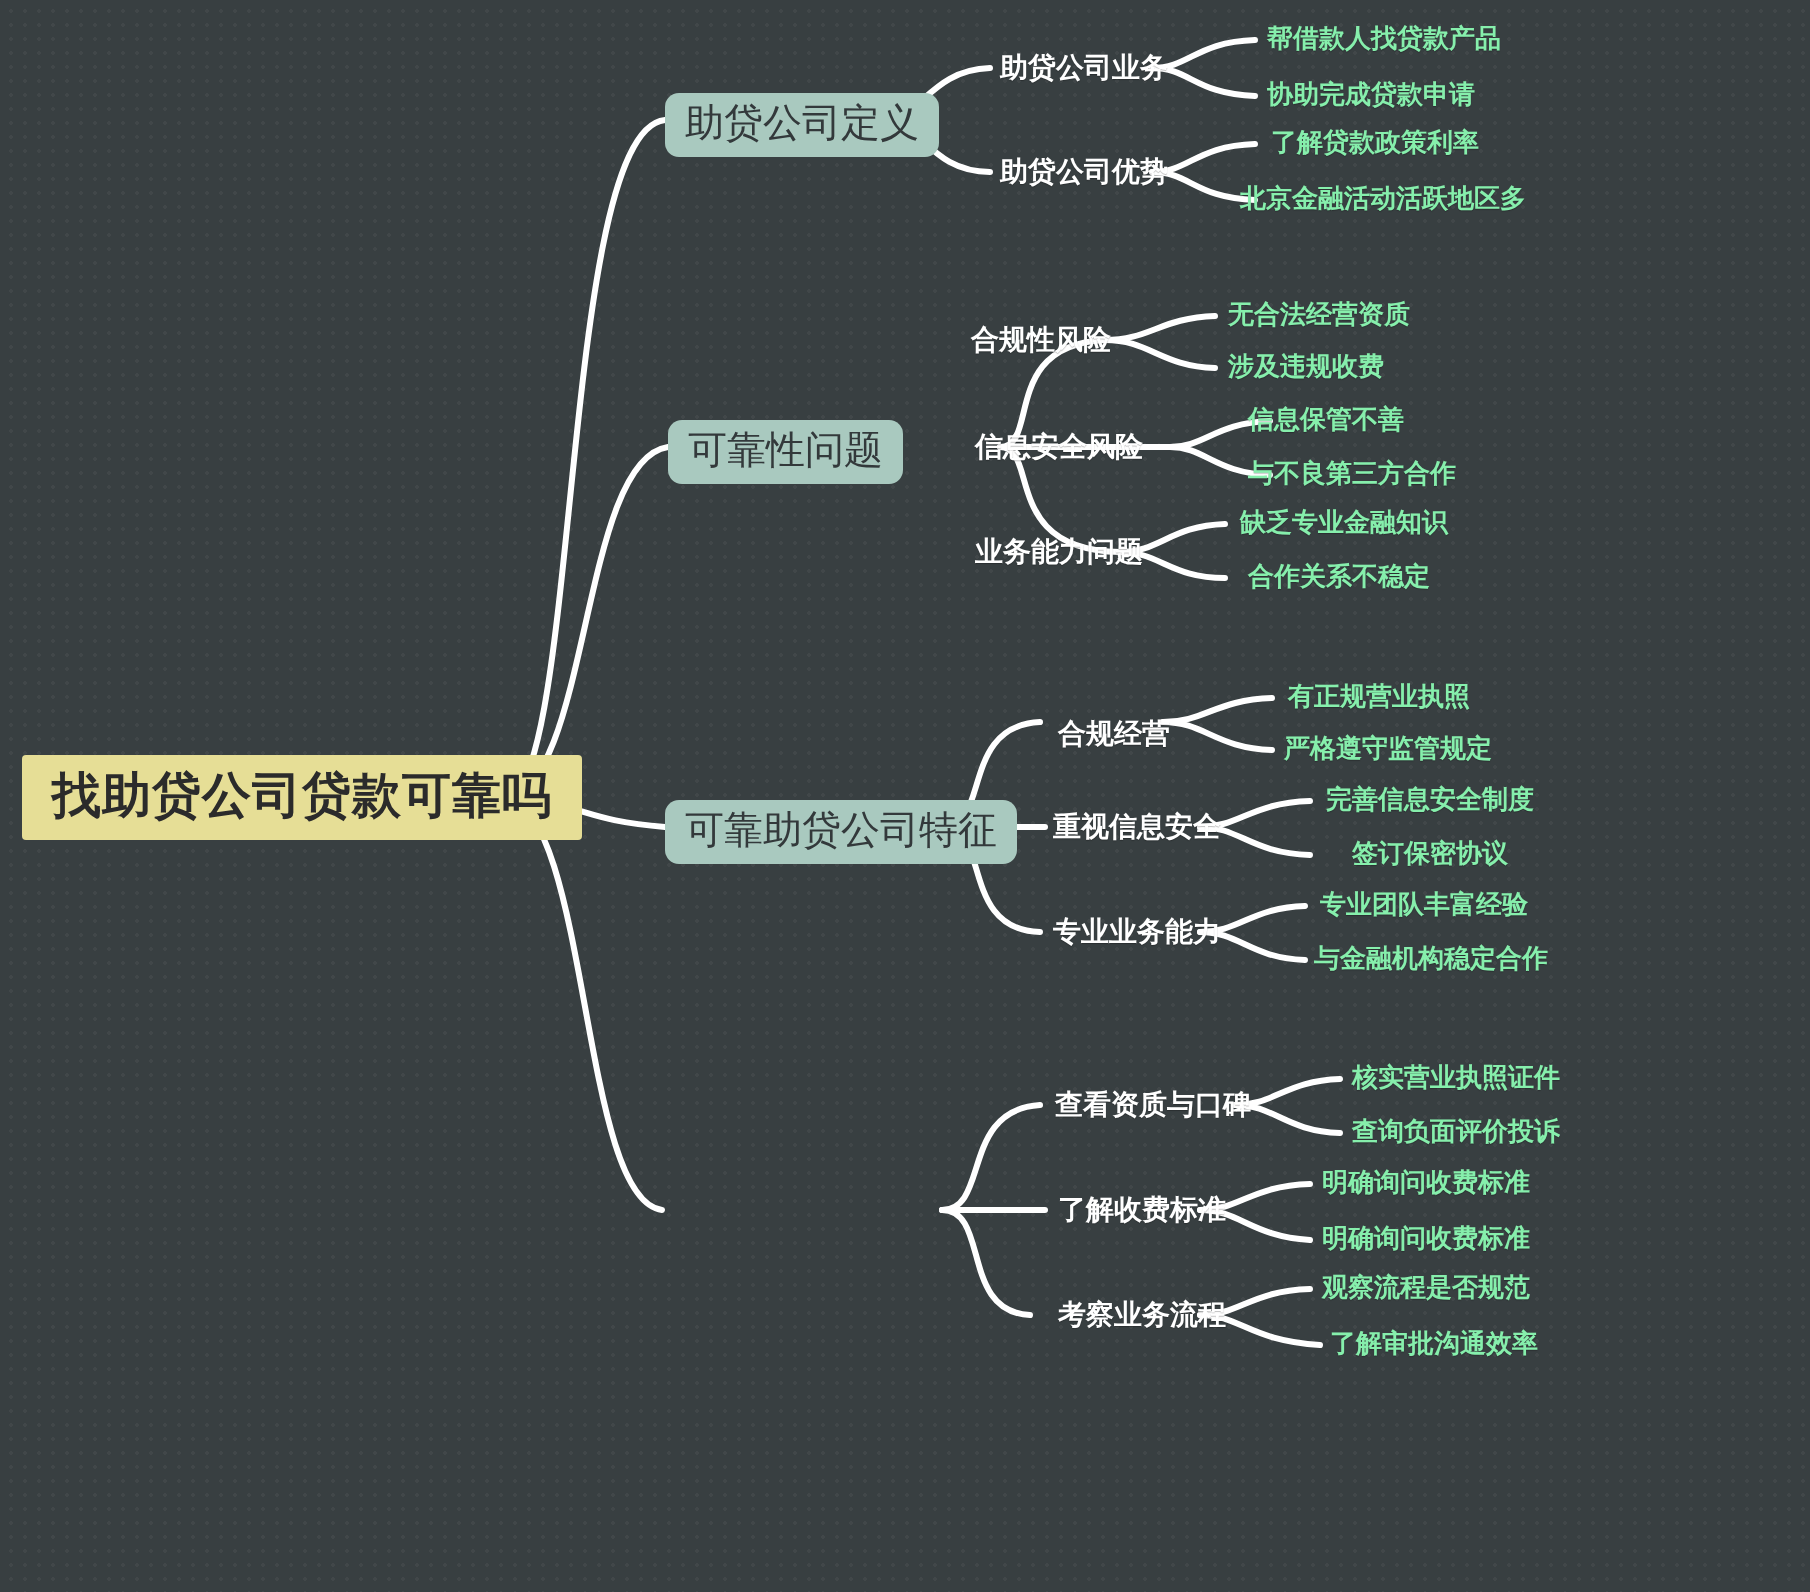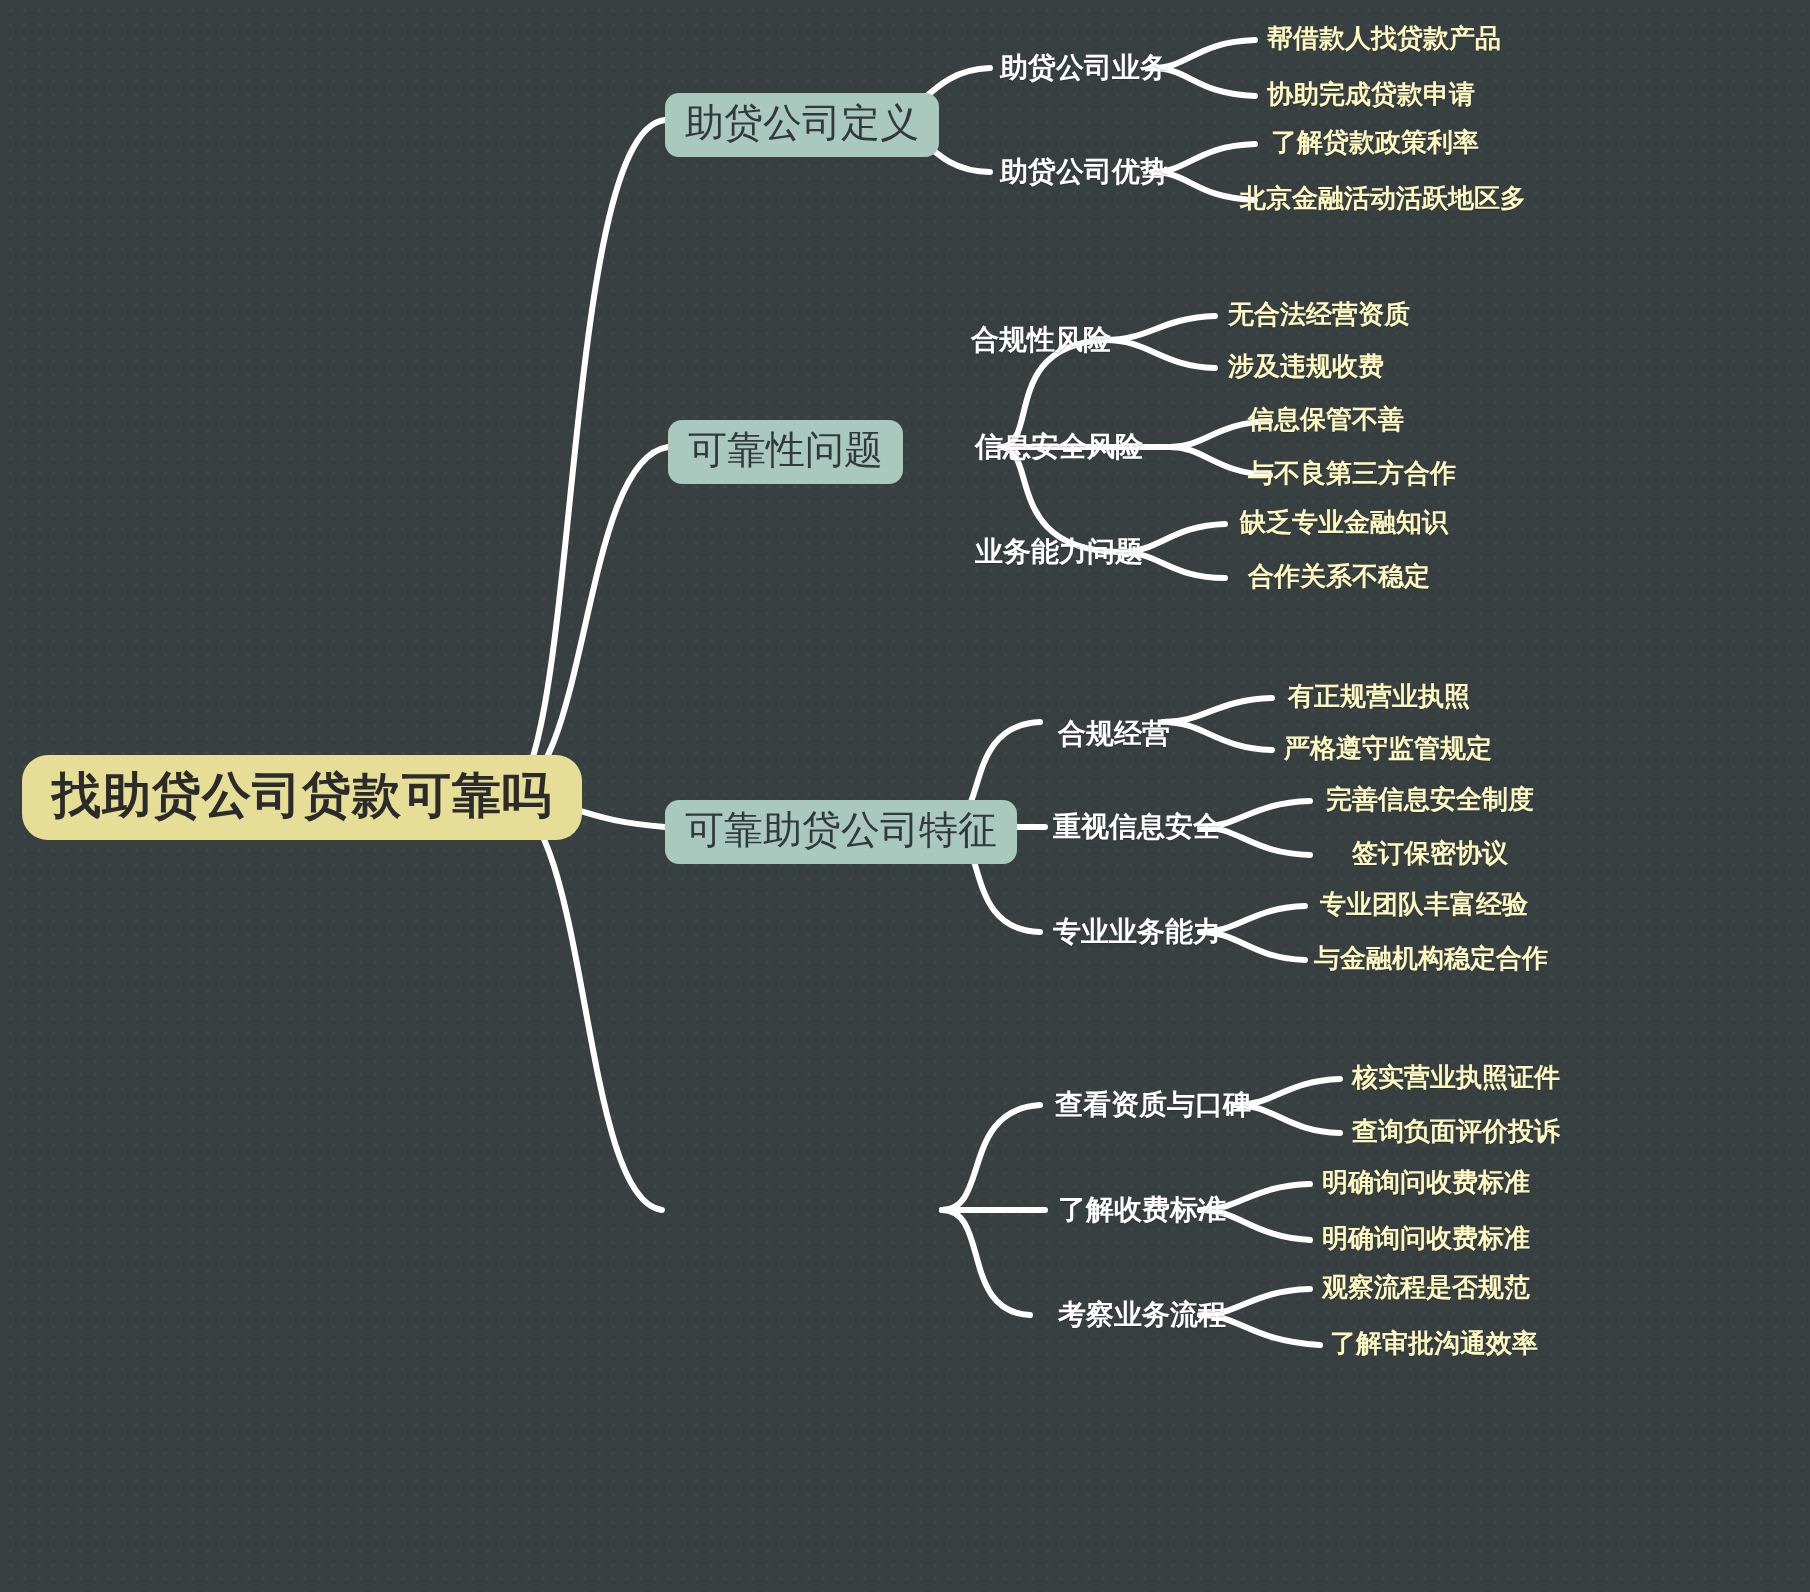--- a/index.html
+++ b/index.html
@@ -20,21 +20,21 @@
 
   .node { position:absolute; white-space:nowrap; }
 
   .root {
     background:#e6de96;
     color:#2b2b2b;
     font-size:49px;
     font-weight:bold;
     letter-spacing:1px;
     padding:14px 30px 18px 30px;
-    border-radius:26px;
+    border-radius:4px;
     line-height:1.08;
   }
 
   .l1 {
     background:#a9c9bf;
     color:#33393b;
     font-size:39px;
     font-weight:400;
     padding:10px 20px 13px 20px;
     border-radius:14px;
@@ -43,21 +43,21 @@
 
   .l2 {
     color:#ffffff;
     font-size:28px;
     font-weight:bold;
     line-height:1.05;
     text-shadow:0 1px 1px rgba(0,0,0,0.25);
   }
 
   .l3 {
-    color:#fef9c3;
+    color:#86efac;
     font-size:26px;
     font-weight:bold;
     line-height:1.05;
     text-shadow:0 1px 1px rgba(0,0,0,0.25);
   }
 </style>
 </head>
 <body>
 
 <div id="canvas">

